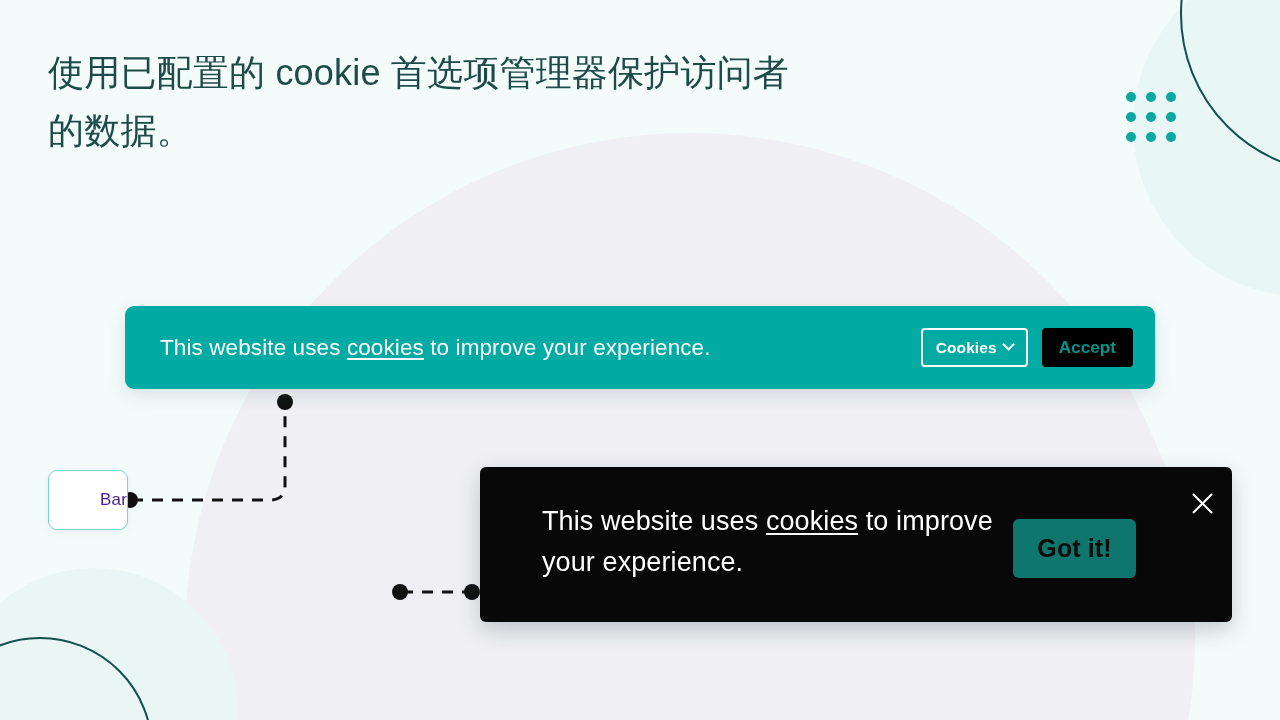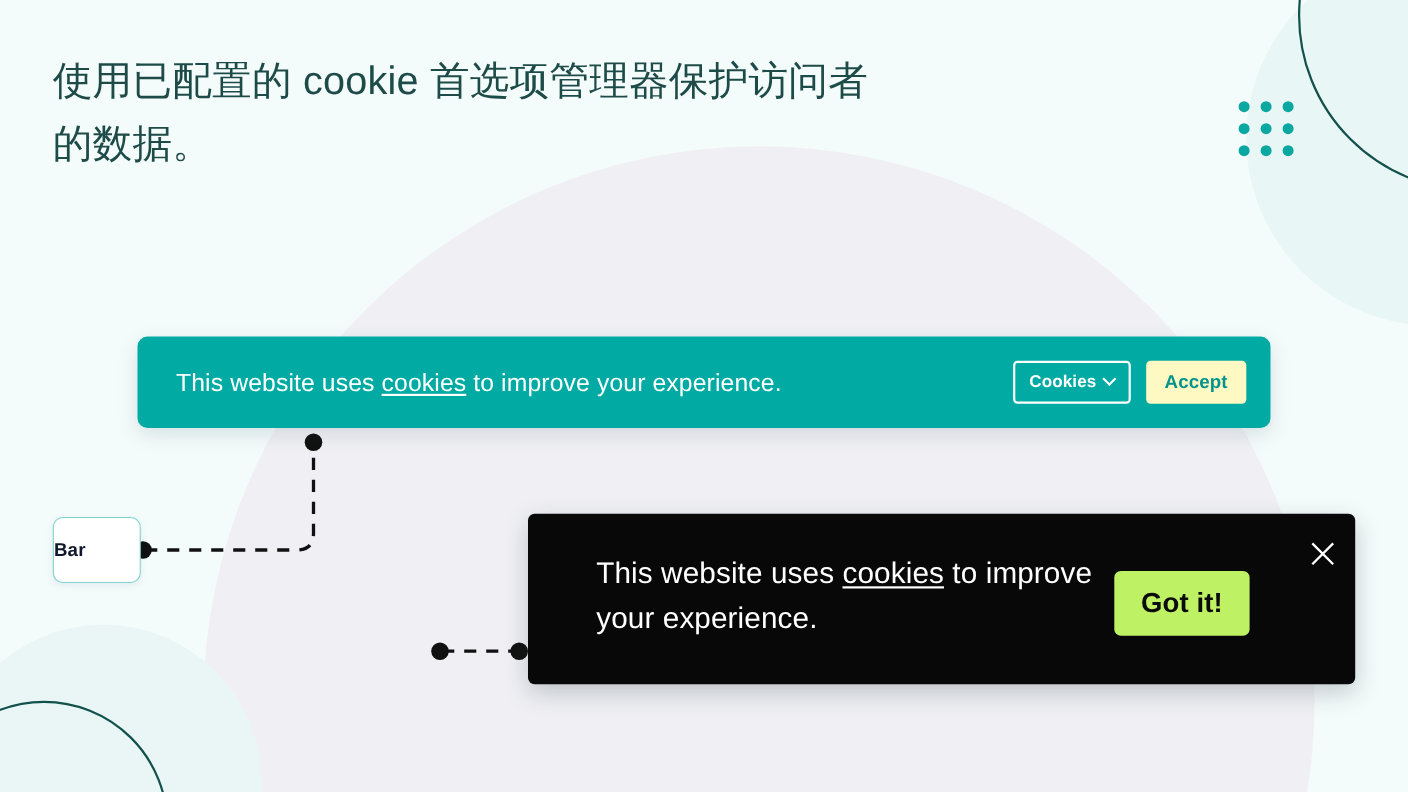--- a/index.html
+++ b/index.html
@@ -177,45 +177,45 @@
     width: 9px;
     height: 9px;
     border-right: 2px solid #ffffff;
     border-bottom: 2px solid #ffffff;
     transform: translateY(-3px) rotate(45deg);
   }
 
   .btn-accept {
     height: 39px;
     padding: 0 17px;
-    background: #fef9c3;
+    background: #000000;
     border: none;
     border-radius: 4px;
     color: #01938c;
     font-family: inherit;
     font-size: 17px;
     font-weight: 700;
     letter-spacing: 0.1px;
     cursor: pointer;
     text-align: center;
   }
 
   
   .chip {
     position: absolute;
     background: #ffffff;
     border: 1.5px solid #7fd3cf;
     border-radius: 9px;
-    color: #0f172a;
+    color: #4c1d95;
     font-size: 17px;
-    font-weight: 700;
+    font-weight: 400;
     letter-spacing: 0.2px;
     display: flex;
     align-items: center;
-    justify-content: flex-start;
+    justify-content: flex-end;
     box-shadow: 0 2px 7px rgba(30, 70, 80, 0.07);
     cursor: pointer;
   }
 
   .chip-bar {
     left: 48px;
     top: 470px;
     width: 80px;
     height: 60px;
   }
@@ -254,21 +254,21 @@
     text-decoration: underline;
     text-underline-offset: 3px;
   }
 
   .btn-gotit {
     position: absolute;
     left: 533px;
     top: 52px;
     width: 123px;
     height: 59px;
-    background: #bef264;
+    background: #0f766e;
     border: none;
     border-radius: 6px;
     color: #0b0b0b;
     font-family: inherit;
     font-size: 25px;
     font-weight: 700;
     letter-spacing: 0.1px;
     cursor: pointer;
   }
 

